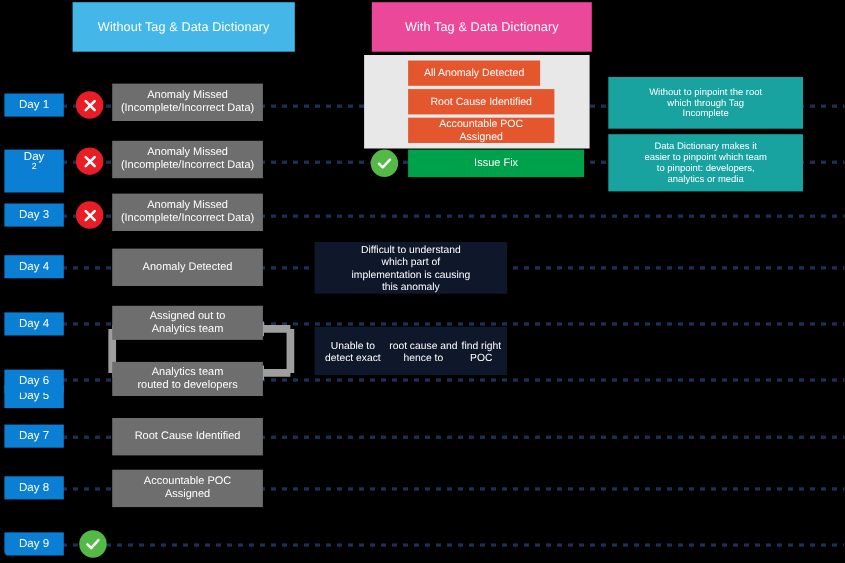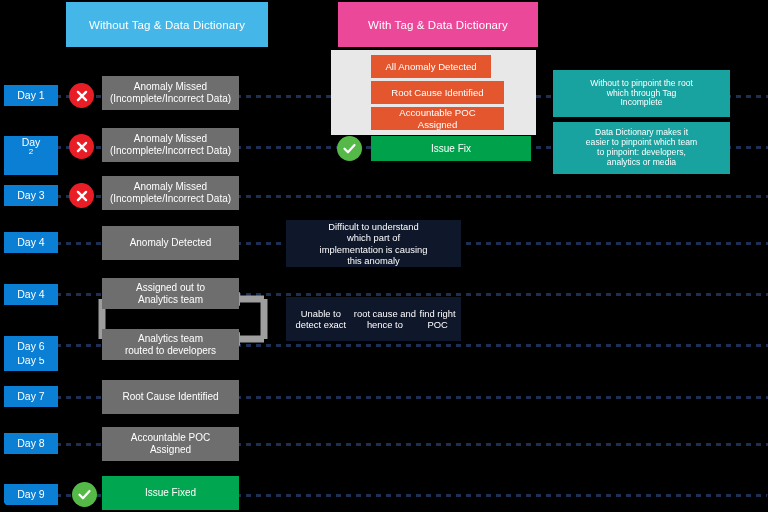--- a/index.html
+++ b/index.html
@@ -271,17 +271,14 @@
   </div>
 
   <div class="abs day" style="left:4px; top:484px; width:54px; height:21px;">
     <span>Day 9</span>
   </div>
   <div class="abs badge badge-v" style="left:72px; top:482px; width:25px; height:25px;">
     <svg width="15" height="15" viewBox="0 0 24 24" aria-hidden="true">
       <path d="M4 12.5 L9.5 18 L20 6.5" fill="none" stroke="#ffffff" stroke-width="3.6" stroke-linecap="round" stroke-linejoin="round"></path>
     </svg>
   </div>
-  <div class="abs pbox green" style="left:102px; top:476px; width:137px; height:34px;">
-    <span>Issue Fixed</span>
-  </div>
 
 </div>
 
 </body></html>

